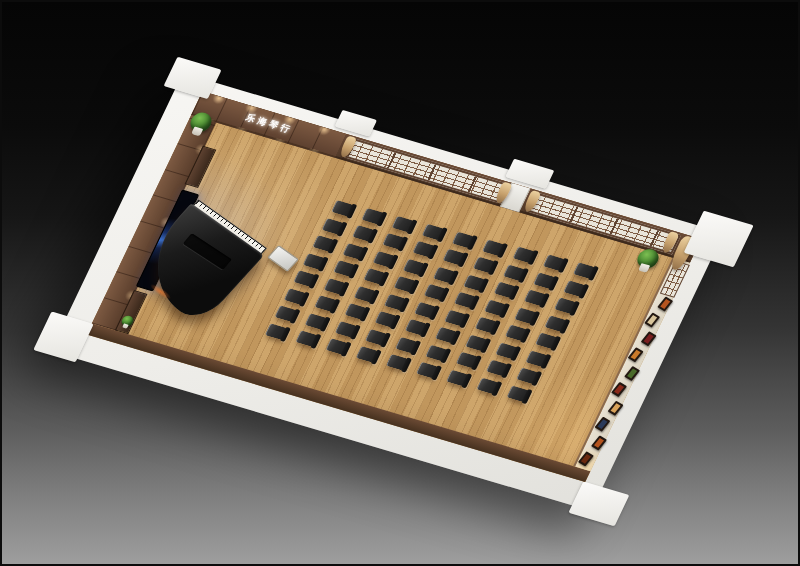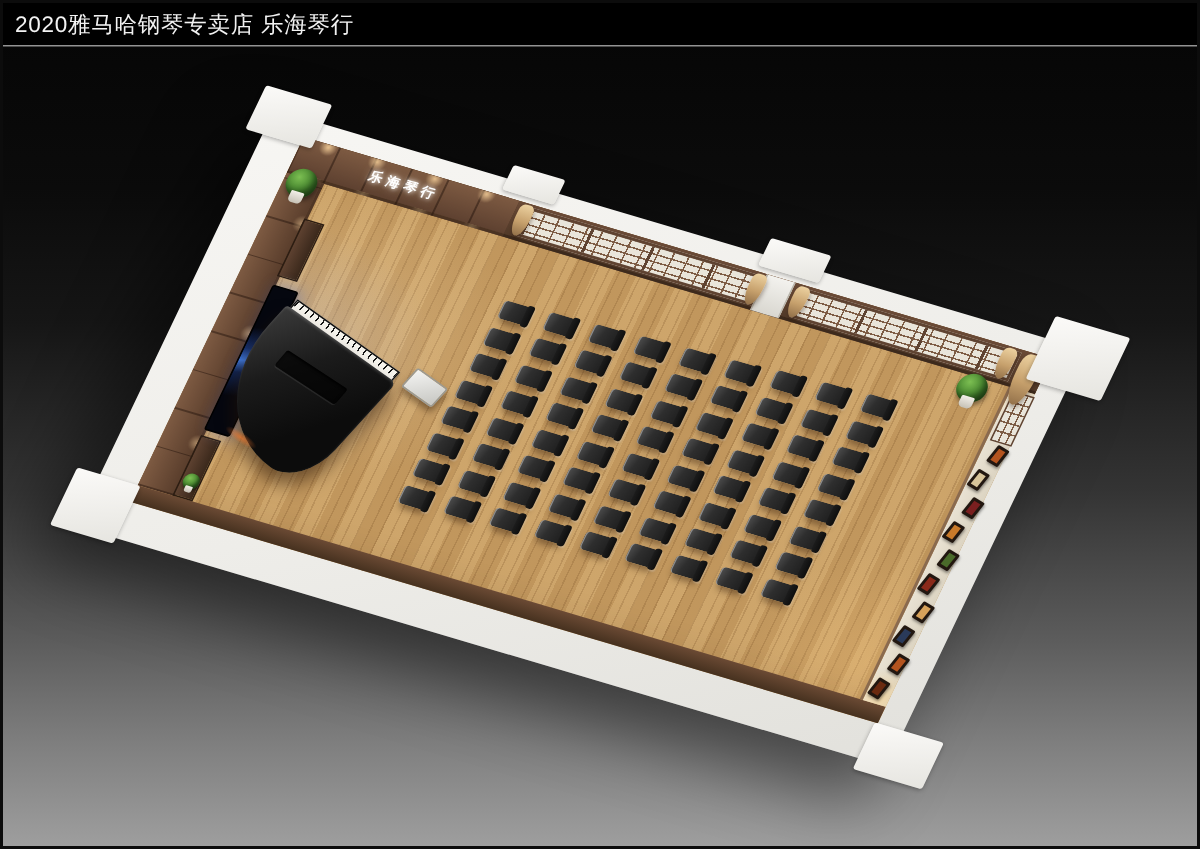--- a/index.html
+++ b/index.html
@@ -158,23 +158,20 @@
     box-shadow:inset -3px -3px 4px rgba(0,0,0,.45), 1px 2px 3px rgba(0,0,0,.4);}
   .plant .pot{width:9px;height:8px;margin:-4px auto 0;
     background:linear-gradient(180deg,#f2efe8,#c6c1b5);border-radius:1px 1px 3px 3px;}
   .plant.small{transform:scale(.55);transform-origin:top left;}
 </style>
 </head>
 <body>
 
 <div class="screen">
 
-  <div class="titlebar">
-    <span>2020雅马哈钢琴专卖店 乐海琴行</span>
-  </div>
 
   <div class="room">
 
     <div class="cap" style="left:-12px;top:-14px;width:46px;height:32px;"></div>
     <div class="cap" style="left:162px;top:-10px;width:36px;height:18px;"></div>
     <div class="cap" style="left:340px;top:-12px;width:42px;height:20px;"></div>
     <div class="cap" style="left:536px;top:-16px;width:52px;height:46px;"></div>
     <div class="cap" style="left:544px;top:278px;width:48px;height:34px;"></div>
     <div class="cap" style="left:-16px;top:266px;width:44px;height:42px;"></div>
 

